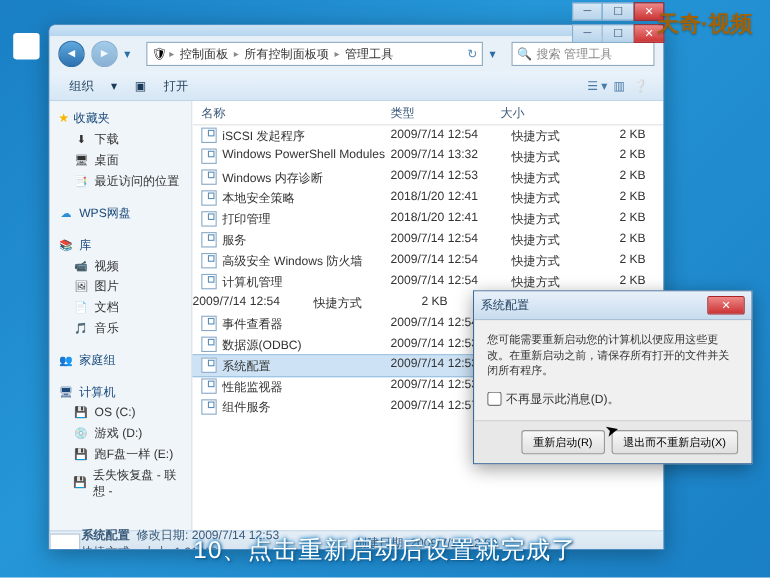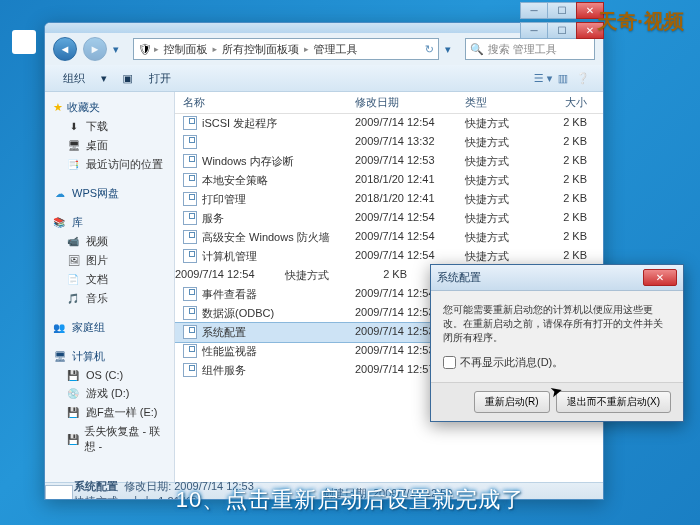--- a/index.html
+++ b/index.html
@@ -187,37 +187,37 @@
               <span class="sb-icn">💾</span>
               <span>丢失恢复盘 - 联想 -</span>
             </div>
           </div>
       </div>
     </div>
 
     <div class="filelist">
       <div class="col-headers">
         <div class="cn">名称</div>
-        <div class="cd">修改日期</div>
         <div class="ct">类型</div>
         <div class="cs">大小</div>
       </div>
       <div id="rows">
           <div class="row">
             <div class="cn">
               <span class="file-icn"></span>
               <span>iSCSI 发起程序</span>
             </div>
             <div class="cd">2009/7/14 12:54</div>
             <div class="ct">快捷方式</div>
             <div class="cs">2 KB</div>
           </div>
           <div class="row">
             <div class="cn">
               <span class="file-icn"></span>
+              <span>Windows PowerShell Modules</span>
             </div>
             <div class="cd">2009/7/14 13:32</div>
             <div class="ct">快捷方式</div>
             <div class="cs">2 KB</div>
           </div>
           <div class="row">
             <div class="cn">
               <span class="file-icn"></span>
               <span>Windows 内存诊断</span>
             </div>

